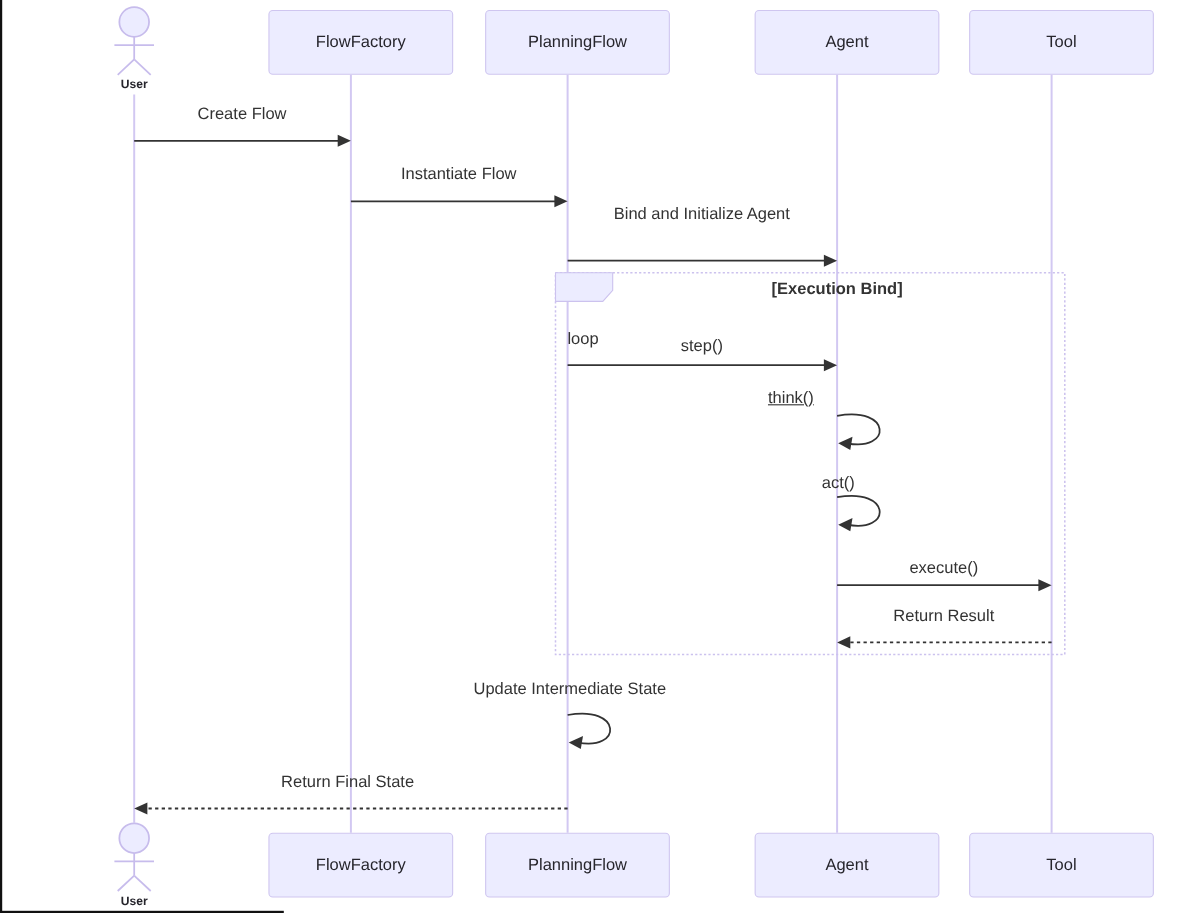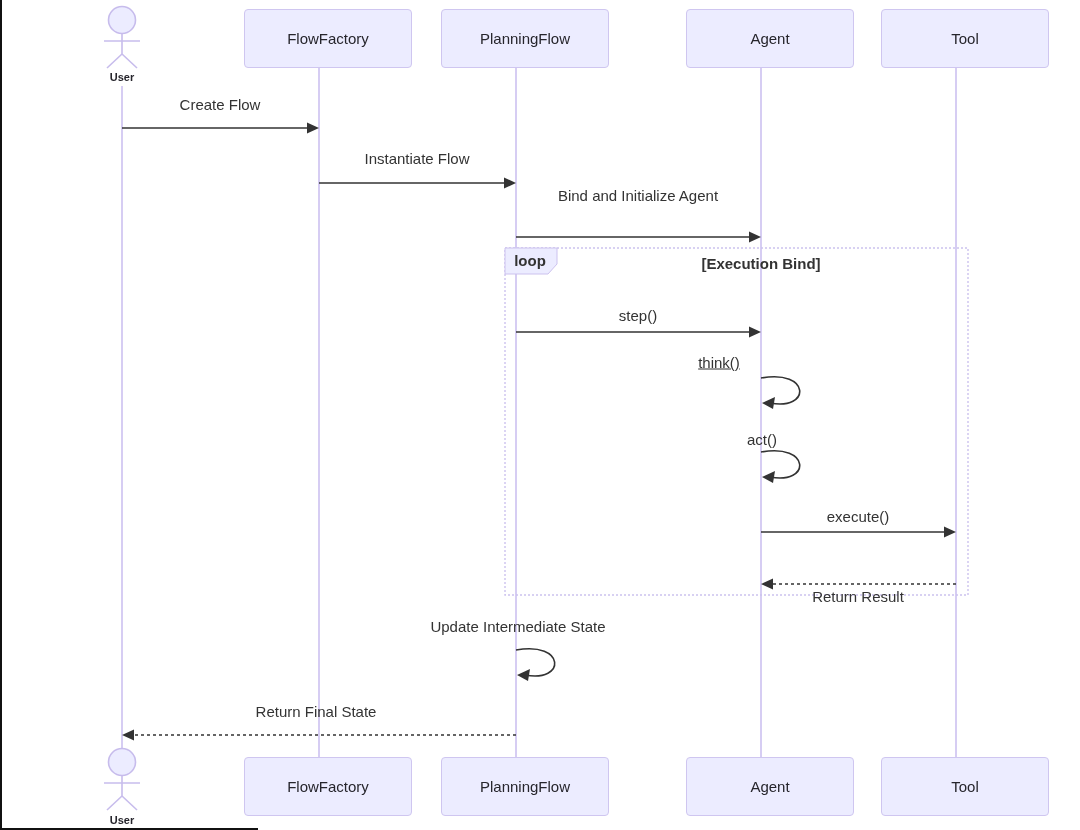--- a/index.html
+++ b/index.html
@@ -15,21 +15,21 @@
     font-size:15px;font-weight:500;color:var(--box-text);
   }
   .msg-label{
     position:absolute;transform:translate(-50%,-50%);white-space:nowrap;
     font-size:15px;font-weight:500;color:var(--text);background:transparent;
   }
   .actor-label{
     position:absolute;transform:translate(-50%,-50%);white-space:nowrap;
     font-size:11px;font-weight:600;color:var(--box-text);
   }
-  .loop-keyword{font-weight:700;}
+  .loop-keyword{font-weight:400;margin-top:48px;}
   .loop-title{font-weight:600;}
   #edge-left{position:absolute;left:0;top:0;width:2px;height:830px;background:var(--edge);}
   #edge-bottom{position:absolute;left:0;top:828px;width:258px;height:2px;background:var(--edge);}
 </style>
 </head>
 <body>
 
 <div id="stage">
 
   <svg id="draw-layer" width="1080" height="830" viewBox="0 0 1080 830">
@@ -88,19 +88,19 @@
   <div class="msg-label loop-keyword" style="left: 530px; top: 260px;">loop</div>
   <div class="msg-label loop-title" style="left: 761px; top: 263px;">[Execution Bind]</div>
 
   <div class="msg-label" style="left: 220px; top: 104px;">Create Flow</div>
   <div class="msg-label" style="left: 417px; top: 158px;">Instantiate Flow</div>
   <div class="msg-label" style="left: 638px; top: 195px;">Bind and Initialize Agent</div>
   <div class="msg-label" style="left: 638px; top: 315px;">step()</div>
   <div class="msg-label" style="left: 719px; top: 362px; text-decoration: underline;">think()</div>
   <div class="msg-label" style="left: 762px; top: 439px;">act()</div>
   <div class="msg-label" style="left: 858px; top: 516px;">execute()</div>
-  <div class="msg-label" style="left: 858px; top: 560px; margin-top: 36px;">Return Result</div>
+  <div class="msg-label" style="left: 858px; top: 560px;">Return Result</div>
   <div class="msg-label" style="left: 518px; top: 626px;">Update Intermediate State</div>
   <div class="msg-label" style="left: 316px; top: 711px;">Return Final State</div>
 
   <div id="edge-left"></div>
   <div id="edge-bottom"></div>
 </div>
 
 </body></html>

